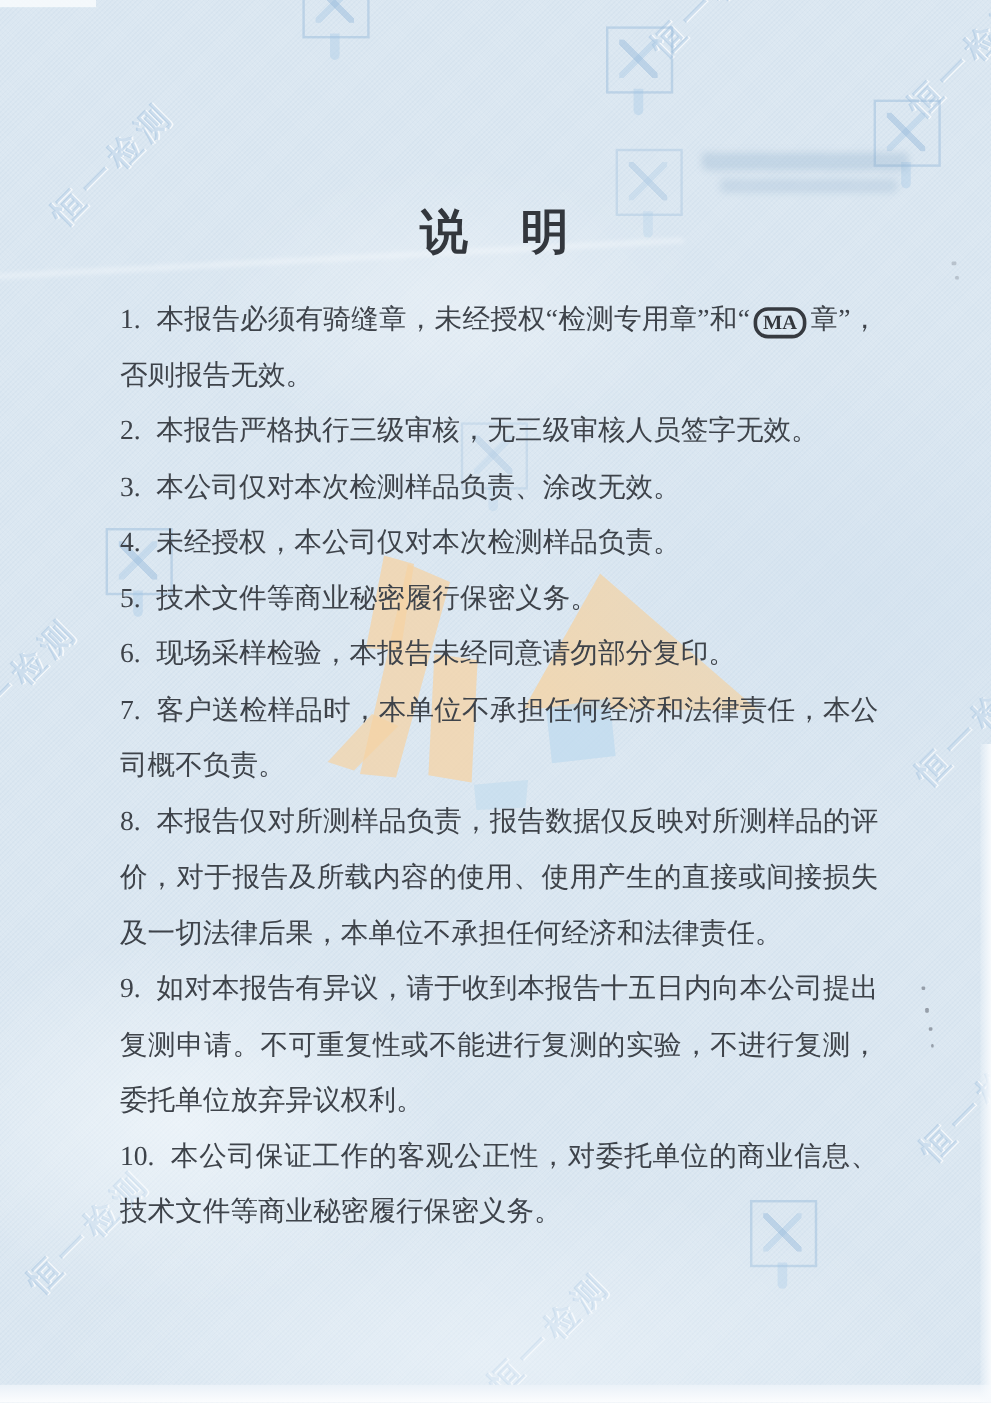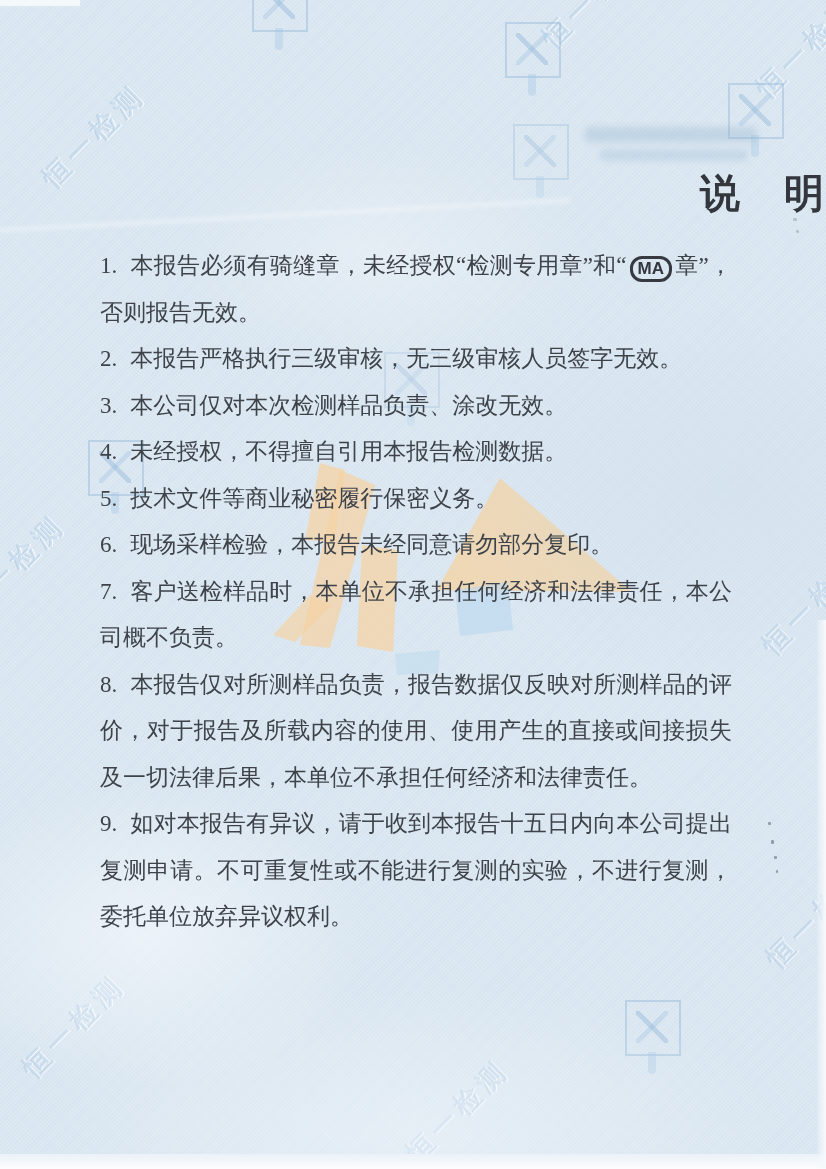--- a/index.html
+++ b/index.html
@@ -46,28 +46,28 @@
   
   .logo-svg{position:absolute;left:250px;top:430px;pointer-events:none;}
 
   
   .bleed{position:absolute;background:rgba(138,172,203,.30);filter:blur(3px);border-radius:4px;}
   .bleed.b1{left:585px;top:127px;width:172px;height:15px;}
   .bleed.b2{left:600px;top:149px;width:148px;height:12px;opacity:.8;}
   .speck{position:absolute;background:rgba(92,99,110,.55);border-radius:1px;}
 
   
-  .title{position:relative;z-index:3;padding-top:166px;text-align:right;
+  .title{position:relative;z-index:3;padding-top:166px;text-align:center;
     font-size:40px;font-weight:bold;color:#33373d;letter-spacing:2px;}
   .notes{position:relative;z-index:3;margin:22px 94px 0 100px;}
   .note{margin:0;text-align:justify;font-size:23px;line-height:46.5px;color:#3e434a;}
   .note .num{display:inline-block;margin-right:13px;}
   .cma-badge{display:inline-block;border:3px solid #363a40;border-radius:12px;
     padding:0 5px;margin:0 3px;vertical-align:-1px;
-    font-family:Liberation Sans, sans-serif;font-weight:bold;
+    font-family:Liberation Serif, serif;font-weight:bold;
     font-size:17px;line-height:20px;color:#33373d;}
 </style>
 </head>
 <body>
 
 <div class="page">
 
   <div class="texture"></div>
 
   <div class="wm-ribbon" style="left:28px;top:118px;">恒一检测</div>
@@ -107,25 +107,26 @@
   <div class="speck" style="left:796px;top:230px;width:3px;height:3px;opacity:.5;"></div>
 
   <div class="crease"></div>
 
   <div class="title">说　明</div>
 
   <div class="notes">
     <p class="note"><span class="num">1.</span><span>本报告必须有骑缝章，未经授权“检测专用章”和“</span><span class="cma-badge"><span>MA</span></span><span>章”，否则报告无效。</span></p>
     <p class="note"><span class="num">2.</span><span>本报告严格执行三级审核，无三级审核人员签字无效。</span></p>
     <p class="note"><span class="num">3.</span><span>本公司仅对本次检测样品负责、涂改无效。</span></p>
-    <p class="note"><span class="num">4.</span><span>未经授权，不得擅自引用本报告检测数据。</span></p>
+    <p class="note"><span class="num">4.</span><span>未经授权，本公司仅对本次检测样品负责。</span></p>
     <p class="note"><span class="num">5.</span><span>技术文件等商业秘密履行保密义务。</span></p>
     <p class="note"><span class="num">6.</span><span>现场采样检验，本报告未经同意请勿部分复印。</span></p>
     <p class="note"><span class="num">7.</span><span>客户送检样品时，本单位不承担任何经济和法律责任，本公司概不负责。</span></p>
     <p class="note"><span class="num">8.</span><span>本报告仅对所测样品负责，报告数据仅反映对所测样品的评价，对于报告及所载内容的使用、使用产生的直接或间接损失及一切法律后果，本单位不承担任何经济和法律责任。</span></p>
     <p class="note"><span class="num">9.</span><span>如对本报告有异议，请于收到本报告十五日内向本公司提出复测申请。不可重复性或不能进行复测的实验，不进行复测，委托单位放弃异议权利。</span></p>
+    <p class="note"><span class="num">10.</span><span>本公司保证工作的客观公正性，对委托单位的商业信息、技术文件等商业秘密履行保密义务。</span></p>
   </div>
 
   <div class="lighting"></div>
   <div class="edge-bottom"></div>
   <div class="edge-right"></div>
   <div class="edge-topleft"></div>
 </div>
 
 </body></html>

